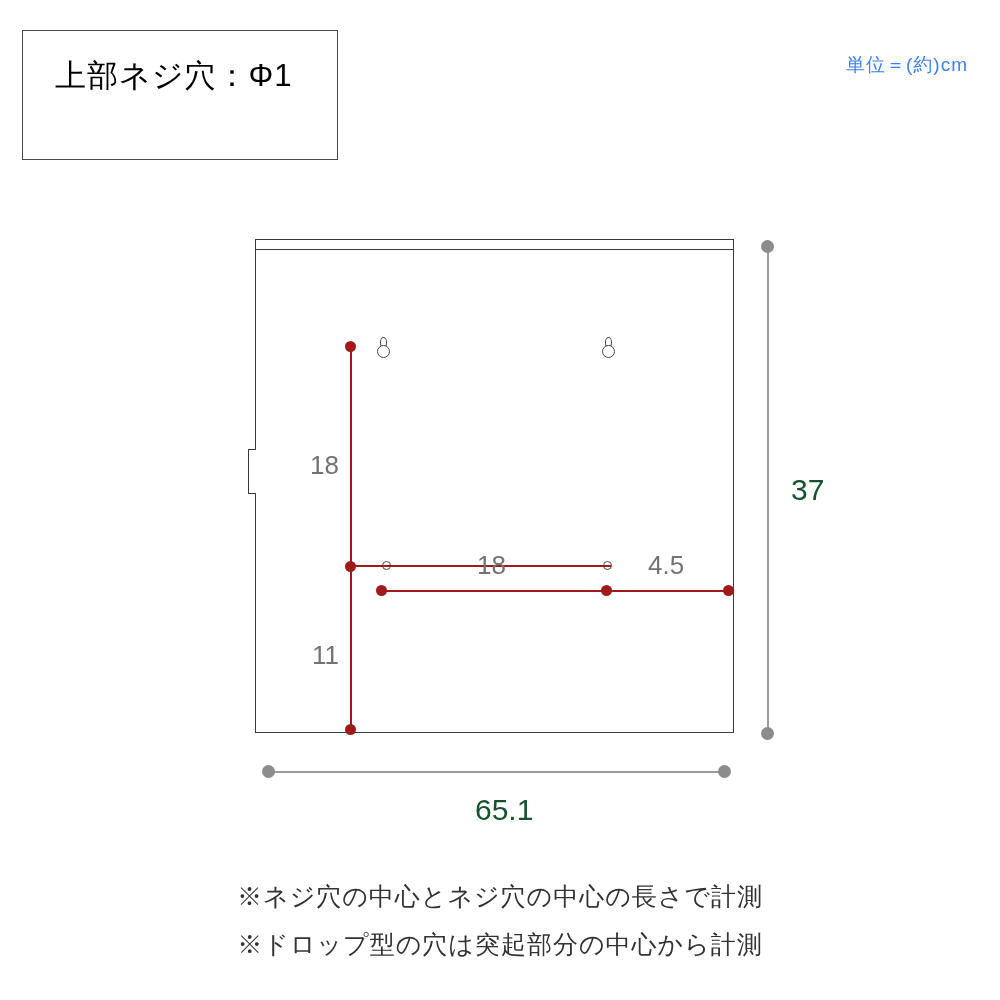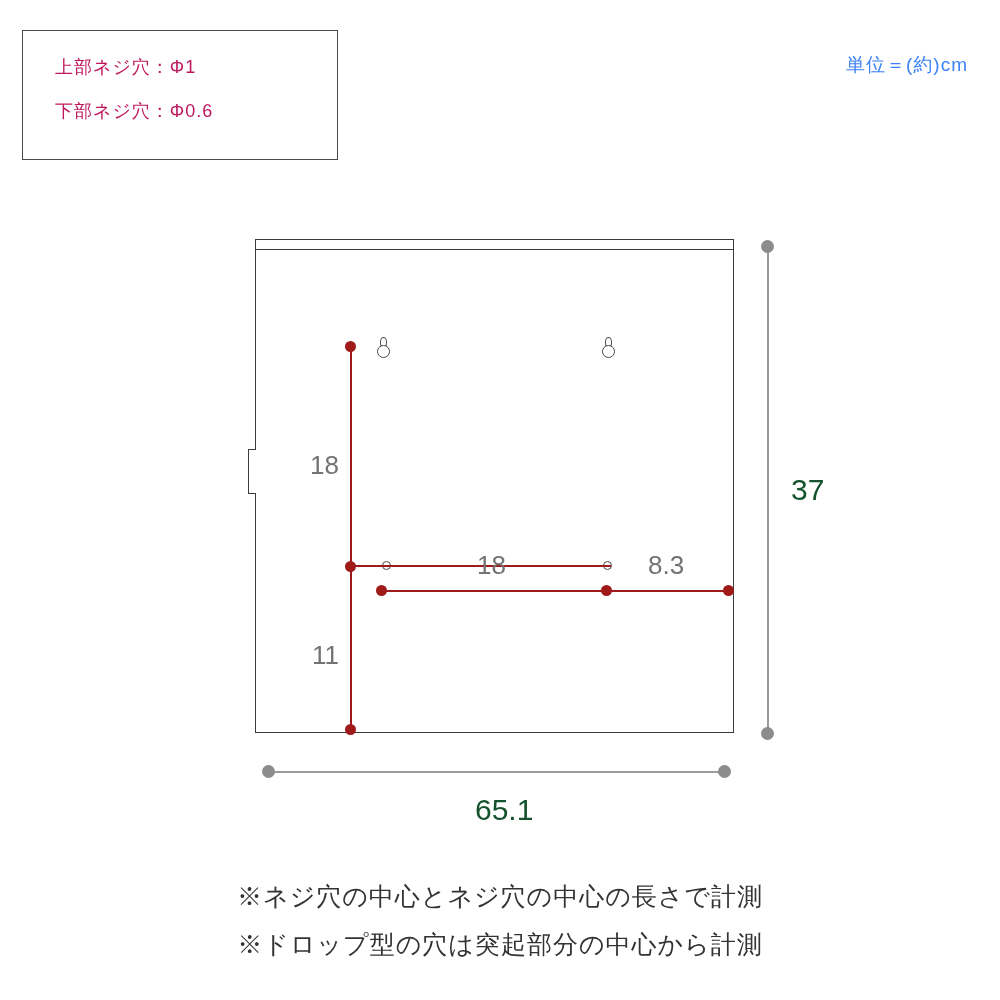--- a/index.html
+++ b/index.html
@@ -23,22 +23,22 @@
     top: 30px;
     width: 316px;
     height: 130px;
     border: 1px solid #4a4a4a;
     box-sizing: border-box;
     background: #fff;
   }
   .legend-line {
     position: absolute;
     left: 32px;
-    font-size: 18px;
-    color: #be185d;
+    font-size: 31px;
+    color: #000000;
     letter-spacing: 1px;
     white-space: nowrap;
   }
   .legend-line-1 { top: 24px; }
   .legend-line-2 { top: 68px; }
 
   
   .unit-note {
     position: absolute;
     right: 32px;
@@ -219,21 +219,20 @@
   .footnote-1 { top: 880px; }
   .footnote-2 { top: 928px; }
 </style>
 </head>
 <body>
 
 <div id="page">
 
   <div class="legend-box">
     <div class="legend-line legend-line-1">上部ネジ穴：Φ1</div>
-    <div class="legend-line legend-line-2">下部ネジ穴：Φ0.6</div>
   </div>
 
   <div class="unit-note">単位＝(約)cm</div>
 
   <div class="product-rect"></div>
   <div class="product-top-inner"></div>
   <div class="left-tab"></div>
 
   <div class="keyhole keyhole-1">
     <div class="kh-neck"></div>
@@ -254,21 +253,21 @@
 
   <div class="red-line-h h-upper"></div>
   <div class="red-line-h h-lower"></div>
   <div class="red-dot dot-h-left"></div>
   <div class="red-dot dot-h-mid"></div>
   <div class="red-dot dot-h-right"></div>
 
   <div class="red-label label-18v">18</div>
   <div class="red-label label-11">11</div>
   <div class="red-label label-18h">18</div>
-  <div class="red-label label-83">8.3</div>
+  <div class="red-label label-83">4.5</div>
 
   <div class="gray-line-v gv-right"></div>
   <div class="gray-dot gdot-tr"></div>
   <div class="gray-dot gdot-br"></div>
 
   <div class="gray-line-h gh-bottom"></div>
   <div class="gray-dot gdot-bl"></div>
   <div class="gray-dot gdot-bb"></div>
 
   <div class="gray-label label-37">37</div>

